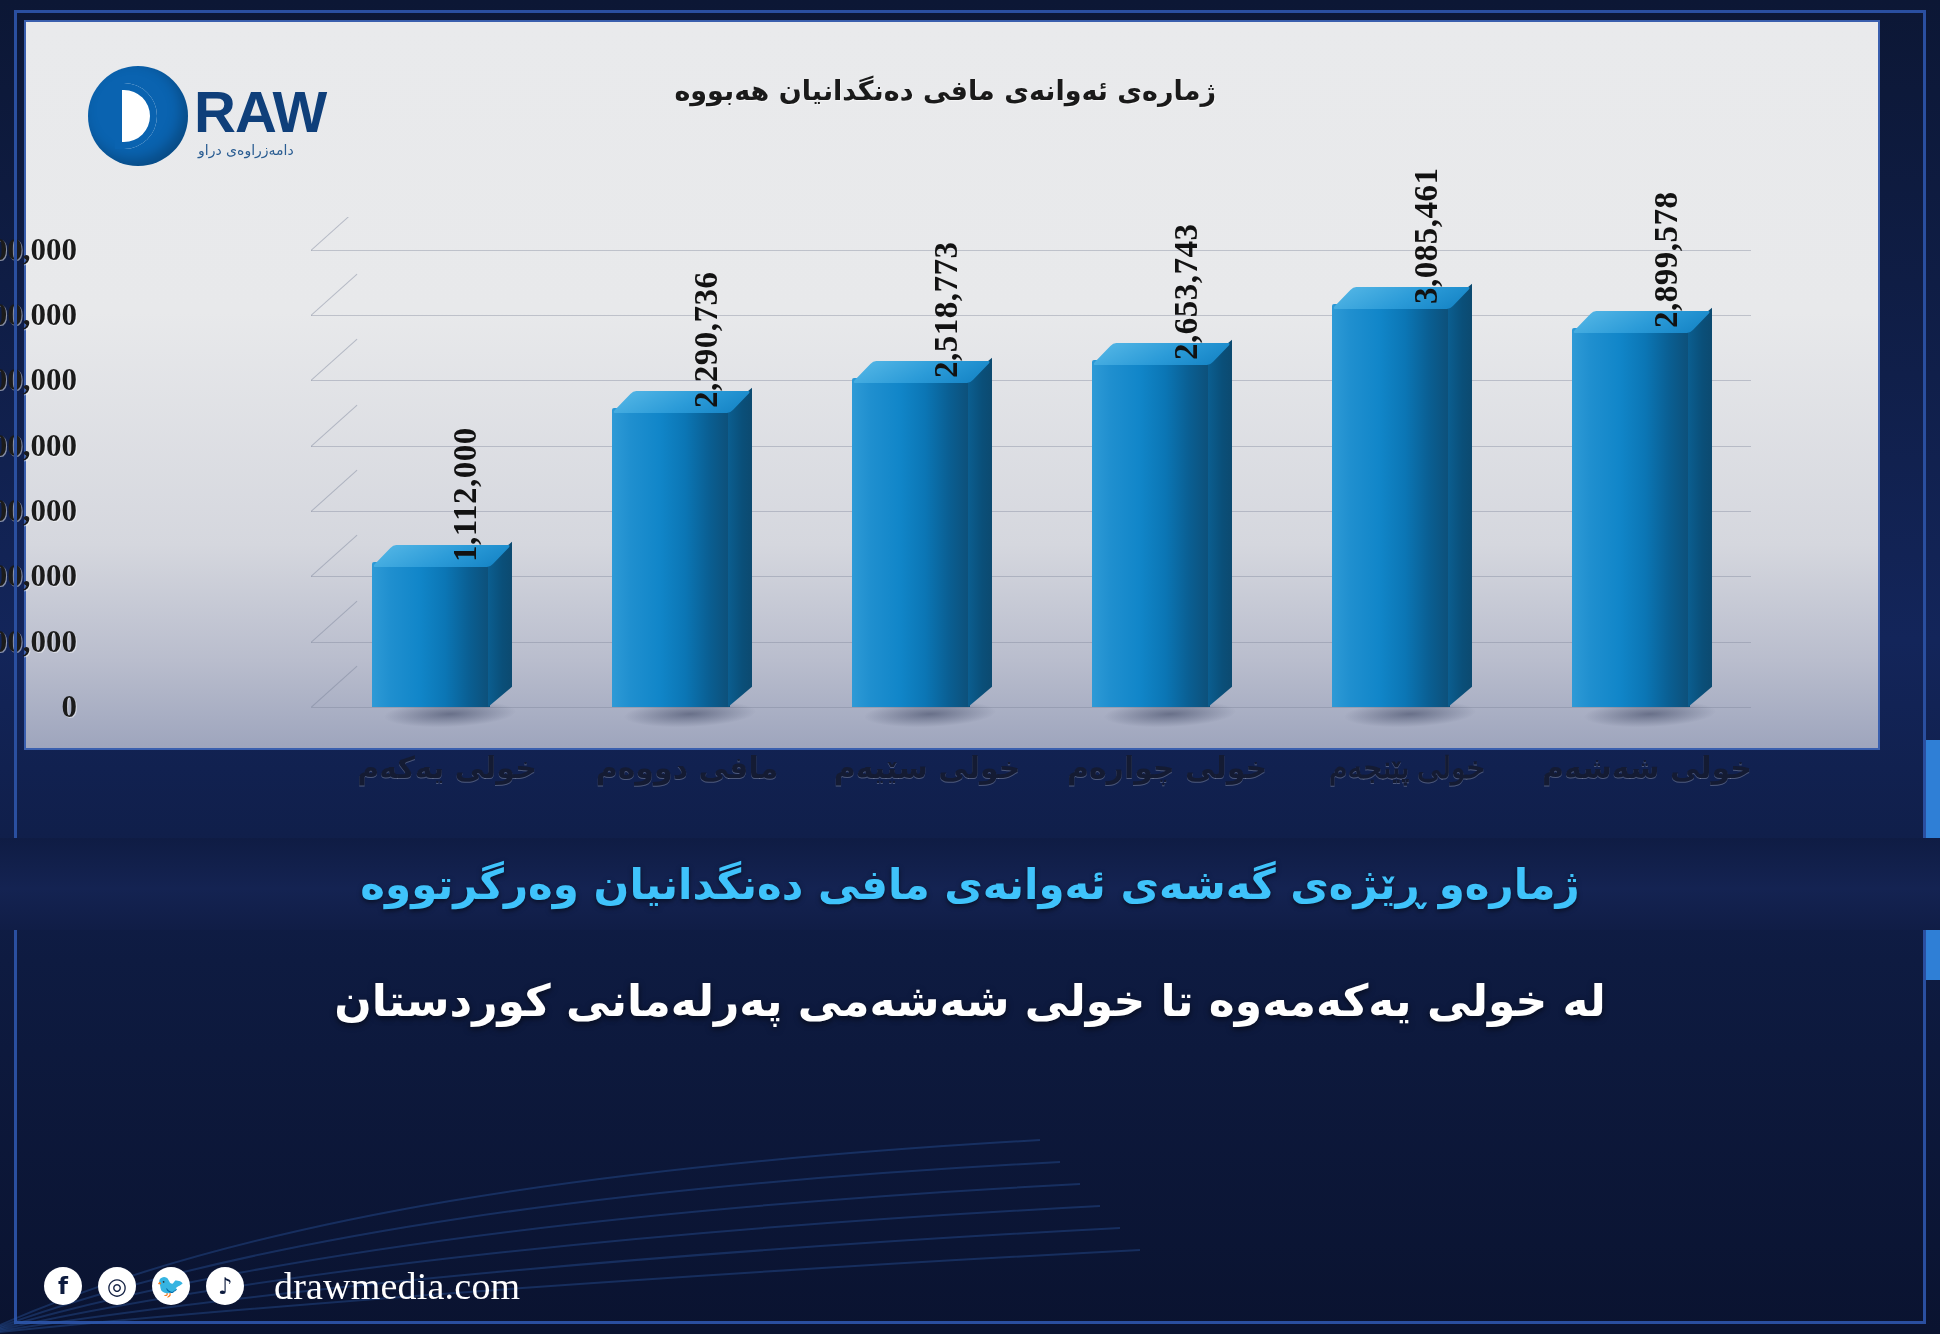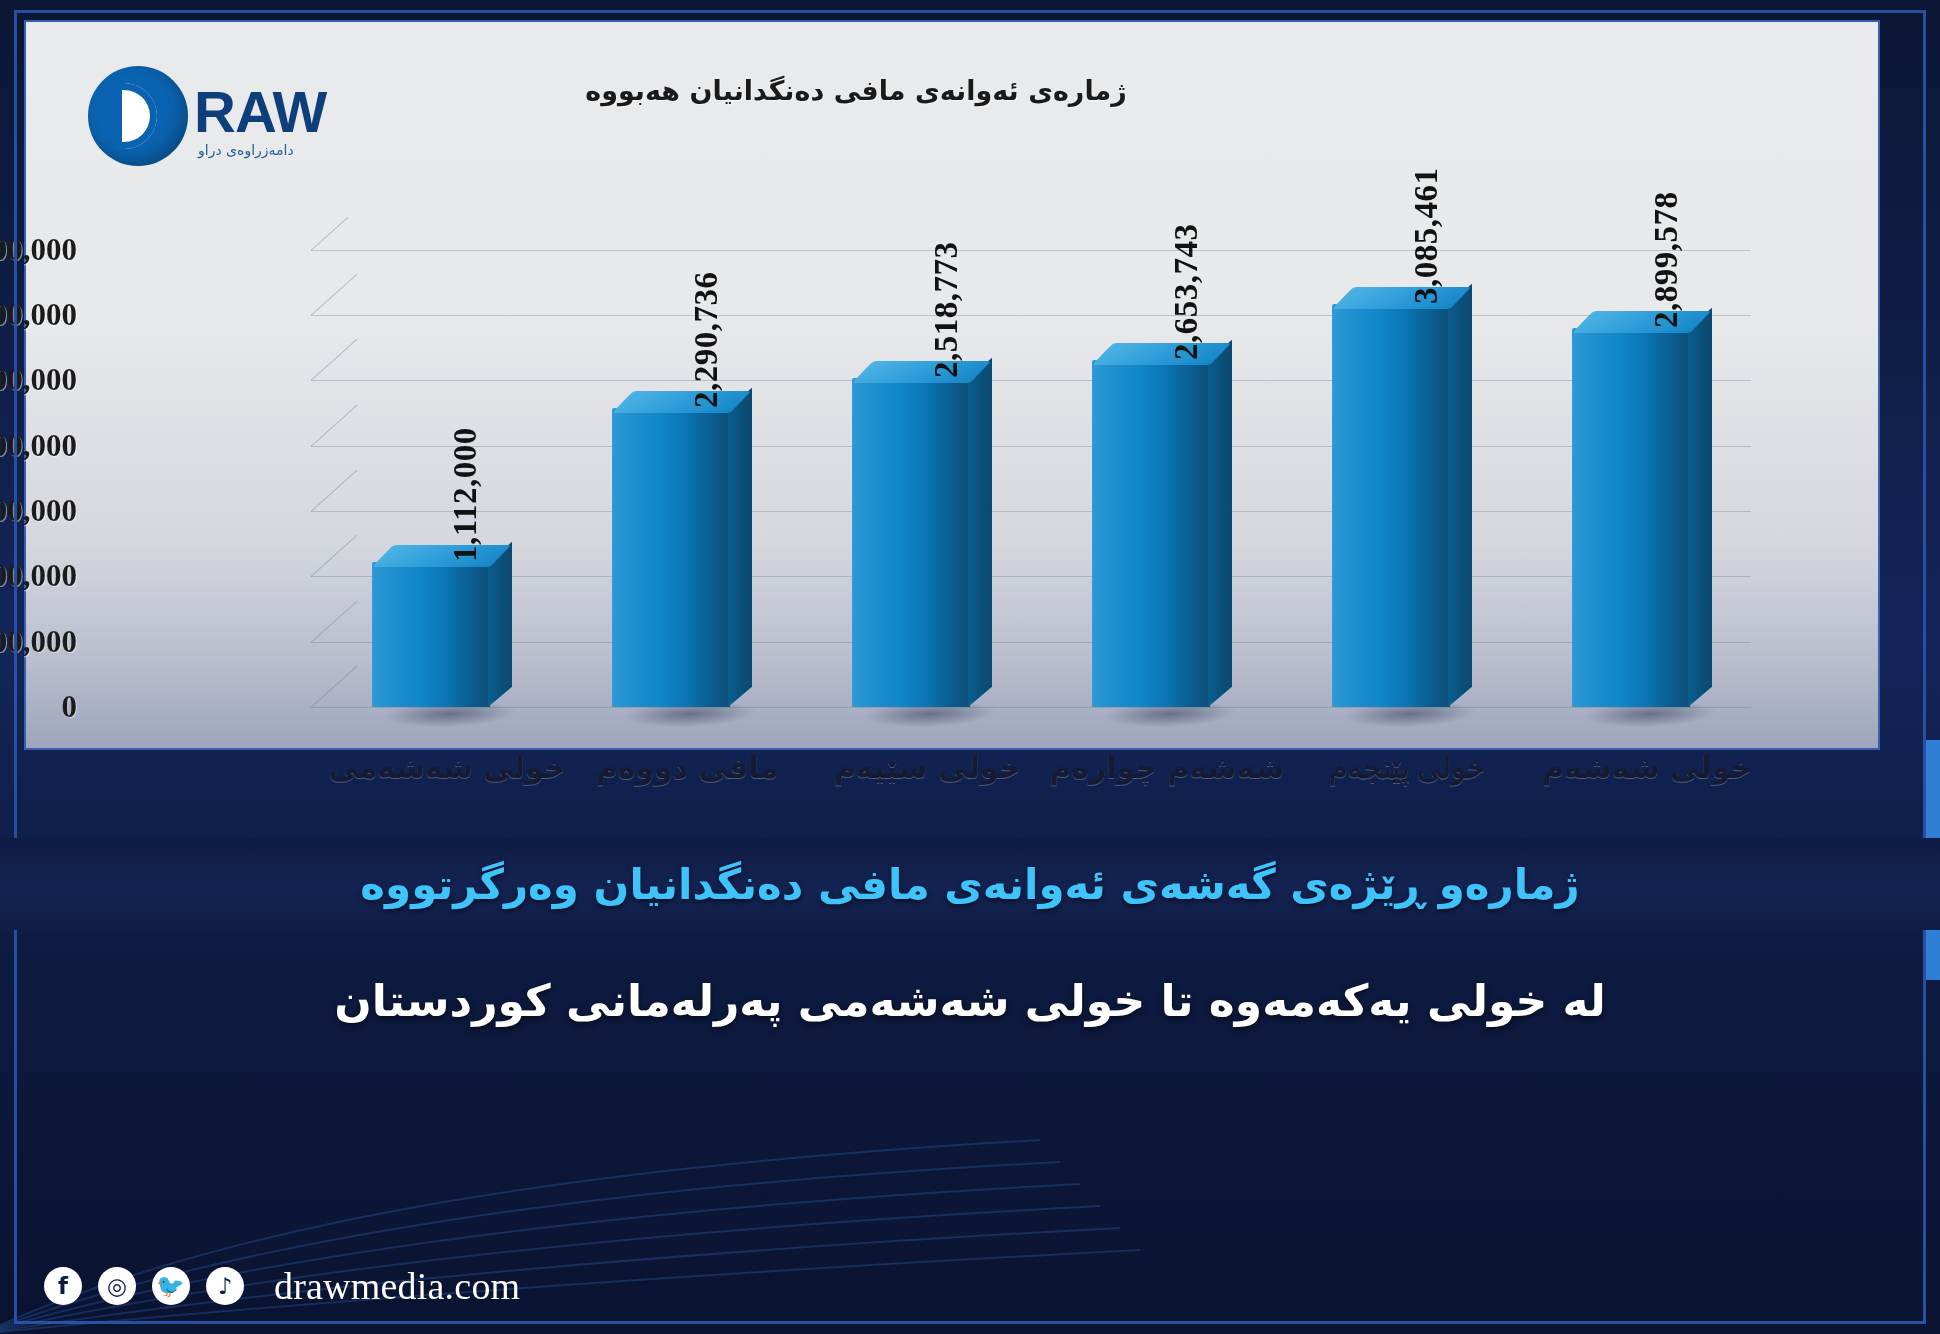--- a/index.html
+++ b/index.html
@@ -73,21 +73,21 @@
   }
   .logo-sub {
     position:absolute; left:112px; top:82px;
     font-size:14px; color:#2a5d92; direction:rtl;
     letter-spacing:.5px;
   }
 
   
   #chart-title {
     position:absolute; left:470px; top:48px; width:720px;
-    text-align:center; direction:rtl;
+    text-align:right; direction:rtl;
     color:#1a1a1a; font-weight:bold;
     font-size:27px; line-height:1.52;
     text-shadow: 1px 1px 1px rgba(255,255,255,.6);
   }
   #chart-title .t-line { display:block; }
 
   
   #plot {
     position:absolute;
     left:285px; top:195px;
@@ -309,24 +309,24 @@
             <div class="bar-side"></div>
             <div class="bar-top"></div>
             <div class="bar-value">2,899,578</div>
           </div>
         </div>
     </div>
 
   </div>
 
   <div id="cat-band">
-      <div class="cat-label" style="left: 423px;">خولی شەشەمی</div>
+      <div class="cat-label" style="left: 423px;">خولی یەکەم</div>
       <div class="cat-label" style="left: 663px;">مافی دووەم</div>
       <div class="cat-label" style="left: 903px;">خولی سێیەم</div>
-      <div class="cat-label" style="left: 1143px;">شەشەم چوارەم</div>
+      <div class="cat-label" style="left: 1143px;">خولی چوارەم</div>
       <div class="cat-label" style="left: 1383px; font-family: Liberation Serif, serif;">خولی پێنجەم</div>
       <div class="cat-label" style="left: 1623px;">خولی شەشەم</div>
     </div>
 
   <div class="right-accent"></div>
   <div class="outer-border"></div>
 
   <div id="caption-blue">
     <div class="txt">ژمارەو ڕێژەی گەشەی ئەوانەی مافی دەنگدانیان وەرگرتووە</div>
   </div>

